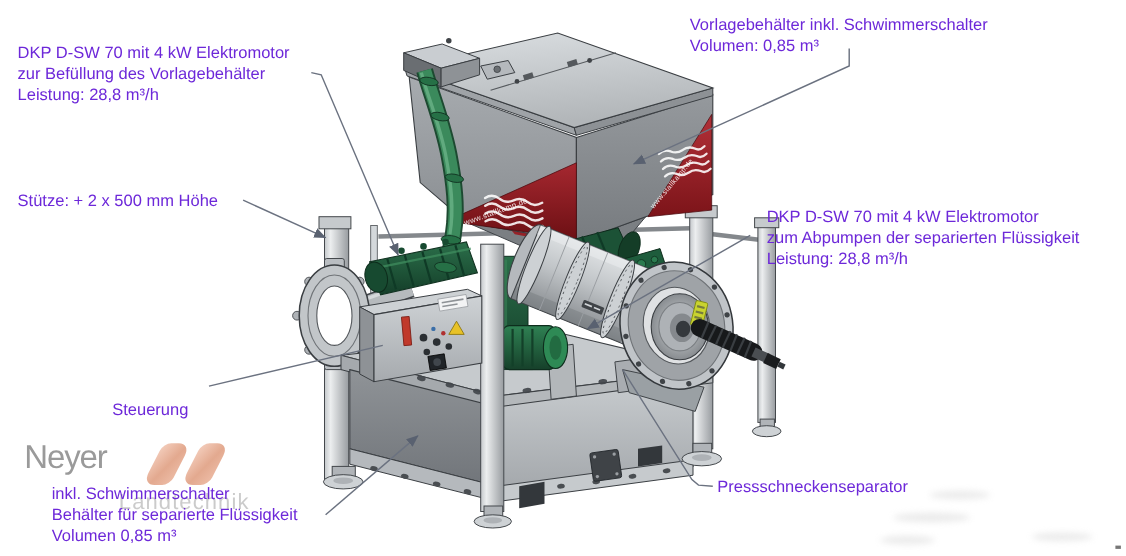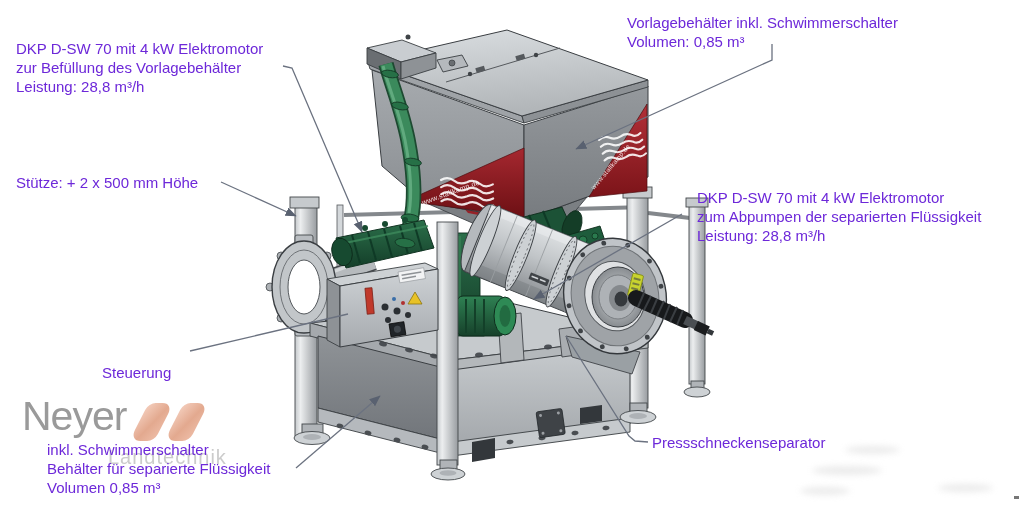--- a/index.html
+++ b/index.html
@@ -8,21 +8,21 @@
   #machine-svg{position:absolute;left:0;top:0;}
   .note{position:absolute;font:15px/19px "Liberation Sans",sans-serif;color:#6d28d9;white-space:nowrap;}
   .note span{display:block;}
   #note-pump-fill{left:16px;top:39px;}
   #note-vorlagebehaelter{left:627px;top:13px;}
   #note-stuetze{left:16px;top:173px;}
   #note-pump-out{left:697px;top:188px;}
   #note-steuerung{left:102px;top:348px;margin-top:15px;}
   #note-behaelter{left:47px;top:440px;}
   #note-separator{left:652px;top:433px;text-align:right;}
-  #wm-name{position:absolute;left:22px;top:392px;font-size:41px;line-height:48px;
+  #wm-name{position:absolute;left:22px;top:392px;font-size:30px;line-height:48px;
            color:#9a9a9a;letter-spacing:-1px;}
   #wm-sub{position:absolute;left:108px;top:447px;font-size:20px;line-height:21px;
           color:#c3c3c3;letter-spacing:1px;opacity:.85;}
   .wm-swoosh{position:absolute;width:25px;height:38px;transform:skewX(-27deg);
              border-radius:7px 11px 7px 11px;
              background:linear-gradient(115deg,#f2cab8 5%,#e3a98f 55%,#edbca6);}
   #wm-sw1{left:139px;top:403px;}
   #wm-sw2{left:174px;top:403px;}
   .smudge{position:absolute;background:#cfcfcf;filter:blur(3px);opacity:.4;border-radius:50%;}
   #smudge-1{left:845px;top:446px;width:55px;height:8px;}

